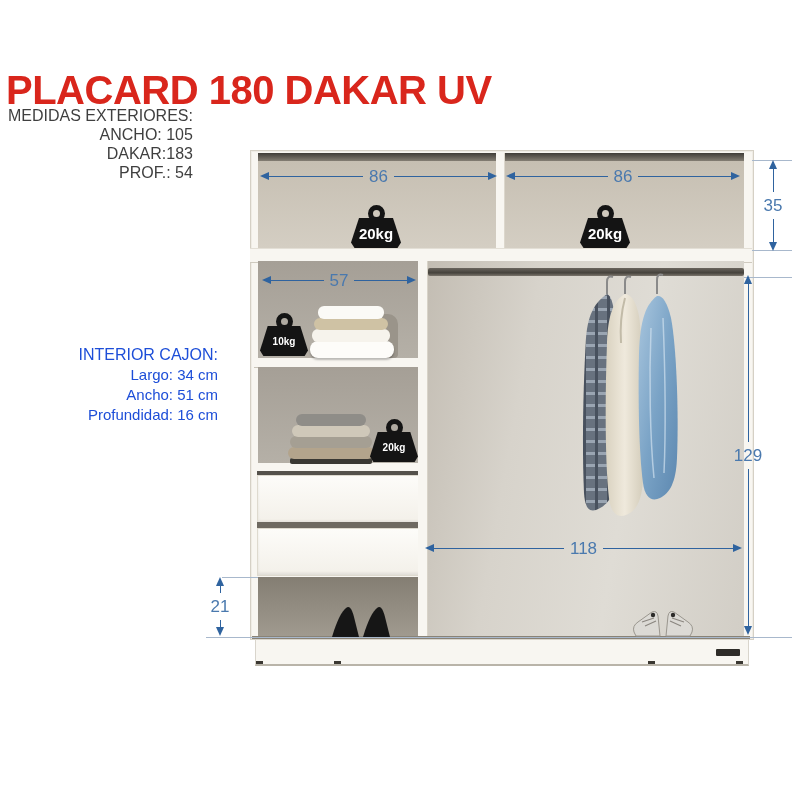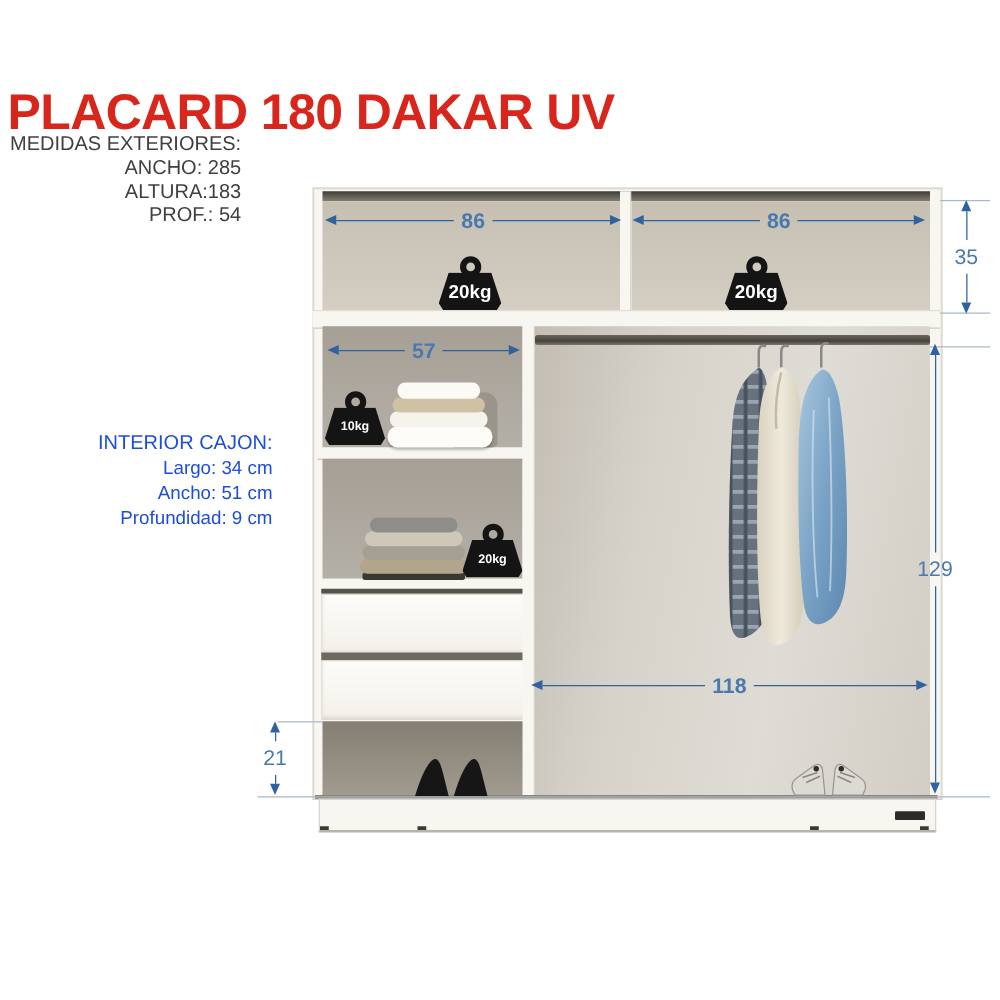--- a/index.html
+++ b/index.html
@@ -61,51 +61,51 @@
   .weight .wbody{margin-top:-4px;background:#141414;color:#ffffff;font-weight:bold;
     display:flex;align-items:center;justify-content:center;
     clip-path:polygon(16% 0%,84% 0%,100% 82%,93% 100%,7% 100%,0% 82%);}
   .weight.big .wbody{width:50px;height:30px;font-size:15px;}
   .weight.small .wbody{width:48px;height:30px;font-size:10px;}
   
   .dim{display:flex;z-index:6;}
   .dim .lbl{color:var(--blue-text);font-size:17px;line-height:1;white-space:nowrap;}
   .dim-h{flex-direction:row;align-items:center;height:16px;}
   .dim-h .seg{flex:1;height:0;border-top:1.5px solid var(--blue);}
-  .dim-h .lbl{margin:16px 6px;font-weight:bold;}
+  .dim-h .lbl{margin:16px 6px;}
   .dim-v{flex-direction:column;align-items:center;width:16px;}
   .dim-v .seg{flex:1;width:0;border-left:1.5px solid var(--blue);}
   .dim-v .lbl{margin:5px 0;}
   .ah{width:0;height:0;}
   .ah-l{border-top:4px solid transparent;border-bottom:4px solid transparent;border-right:9px solid var(--blue);}
   .ah-r{border-top:4px solid transparent;border-bottom:4px solid transparent;border-left:9px solid var(--blue);}
   .ah-u{border-left:4px solid transparent;border-right:4px solid transparent;border-bottom:9px solid var(--blue);}
   .ah-d{border-left:4px solid transparent;border-right:4px solid transparent;border-top:9px solid var(--blue);}
   .ext{position:absolute;height:1px;background:var(--ext);z-index:4;}
   
   .stack-layer{position:absolute;border-radius:6px;}
 </style>
 </head>
 <body>
 
 <div id="canvas">
 
   <div class="abs title">PLACARD 180 DAKAR UV</div>
   <div class="abs specs">
     <div>MEDIDAS EXTERIORES:</div>
-    <div>ANCHO: 285</div>
-    <div>ALTURA:183</div>
+    <div>ANCHO: 105</div>
+    <div>DAKAR:183</div>
     <div>PROF.: 54</div>
   </div>
 
   <div class="abs drawer-info">
     <div style="font-size:16px;">INTERIOR CAJON:</div>
     <div>Largo: 34 cm</div>
     <div>Ancho: 51 cm</div>
-    <div>Profundidad: 9 cm</div>
+    <div>Profundidad: 16 cm</div>
   </div>
 
   <div class="abs cabinet"></div>
   <div class="abs top-strip"></div>
   <div class="abs comp comp-top-left"></div>
   <div class="abs comp comp-top-right"></div>
   <div class="abs divider-v-top"></div>
   <div class="abs shelf-main"></div>
   <div class="abs col-sec sec-towel"></div>
   <div class="abs shelf-1"></div>

